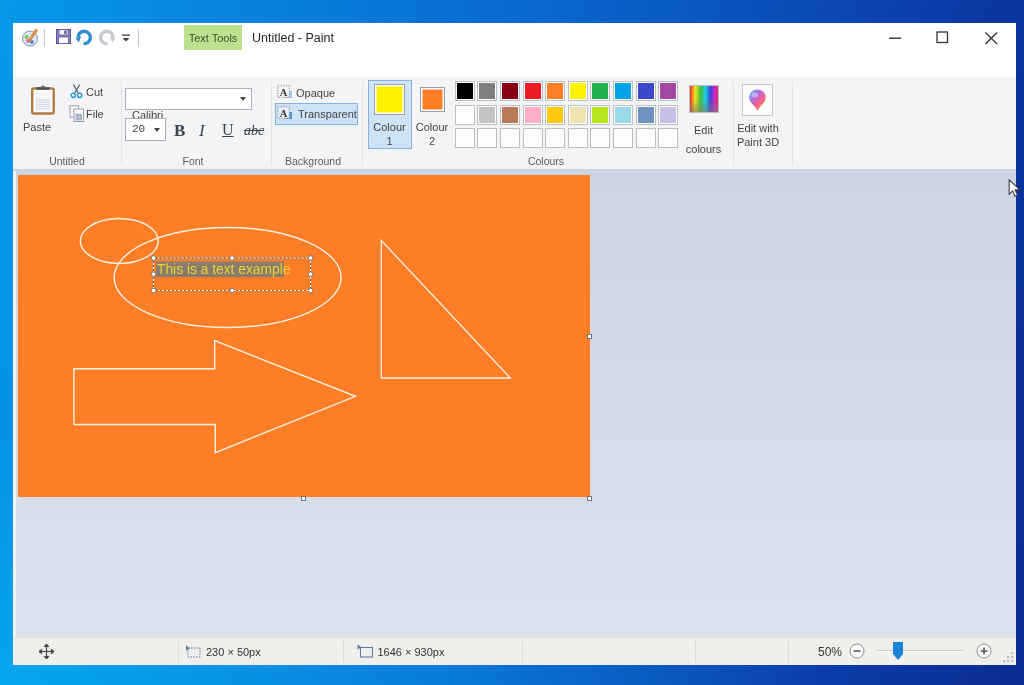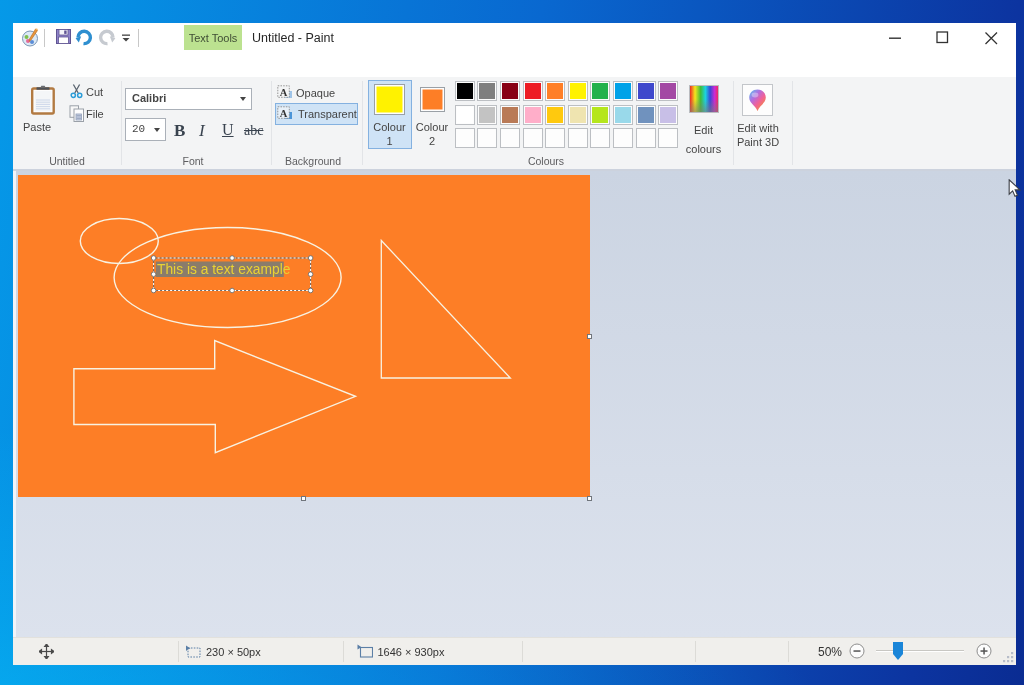--- a/index.html
+++ b/index.html
@@ -109,31 +109,31 @@
       <rect x="7" y="9" width="5.5" height="6" fill="#ccd4e8" stroke="#8d9bb5" stroke-width="0.8"></rect>
       <line x1="7.5" y1="10.5" x2="12" y2="10.5" stroke="#8d9bb5" stroke-width="0.7"></line>
       <line x1="7.5" y1="12" x2="12" y2="12" stroke="#8d9bb5" stroke-width="0.7"></line>
       <line x1="7.5" y1="13.5" x2="12" y2="13.5" stroke="#8d9bb5" stroke-width="0.7"></line>
     </svg>
     <div class="rtext" style="position:absolute;left:73px;top:31px;">File</div>
     <div class="rlabel" style="left:9px;">Untitled</div>
     <div class="rsep" style="left:108px;"></div>
 
     <div class="combo" style="left:112px;top:11px;width:127px;height:22px;">
-        <span class="rtext" style="position:absolute;left:6px;top:3px;font-weight:bold;">Calibri</span>
+        <span class="rtext" style="position:absolute;left:6px;top:20px;">Calibri</span>
         <span class="arr"></span>
       </div>
     <div class="combo" style="left:112px;top:41px;width:41px;height:23px;font-family:Liberation Mono, monospace;">
         <span class="rtext" style="position:absolute;left:6px;top:4px;">20</span>
         <span class="arr"></span>
       </div>
     <div style="position:absolute;left:161px;top:44px;width:30px;font-family:'Liberation Serif',serif;font-weight:bold;font-size:17px;color:#39434f;">B</div>
     <div style="position:absolute;left:186px;top:44px;width:30px;font-family:'Liberation Serif',serif;font-style:italic;font-size:17px;color:#39434f;">I</div>
     <div style="position:absolute;left:209px;top:44px;width:30px;font-family:'Liberation Serif',serif;font-size:16px;color:#39434f;text-decoration:underline;">U</div>
-    <div style="position:absolute;left:231px;top:46px;width:30px;font-family:'Liberation Serif',serif;font-size:14px;color:#39434f;text-decoration:line-through;">abc</div>
+    <div style="position:absolute;left:231px;top:46px;width:30px;font-family:'Liberation Serif',serif;font-size:14px;color:#39434f;text-decoration:line-through;font-style:italic;">abc</div>
     <div class="rlabel" style="left:135px;">Font</div>
     <div class="rsep" style="left:258px;"></div>
 
     <svg style="position:absolute;left:264px;top:8px;" width="16" height="16" viewBox="0 0 16 16">
       <rect x="8" y="6" width="7" height="7" fill="#9fc4e8"></rect>
       <rect x="0.8" y="0.8" width="11.5" height="11.5" fill="#f3f4f5" stroke="#8a8a8a" stroke-width="0.9" stroke-dasharray="1.5 1.2"></rect>
       <text x="6.5" y="10.5" font-family="Liberation Serif" font-size="10.5" font-weight="bold" fill="#333" text-anchor="middle">A</text>
     </svg>
     <div class="rtext" style="position:absolute;left:283px;top:9.5px;">Opaque</div>
     <div class="hl" style="position:absolute;left:261.5px;top:26px;width:83px;height:22px;"></div>

